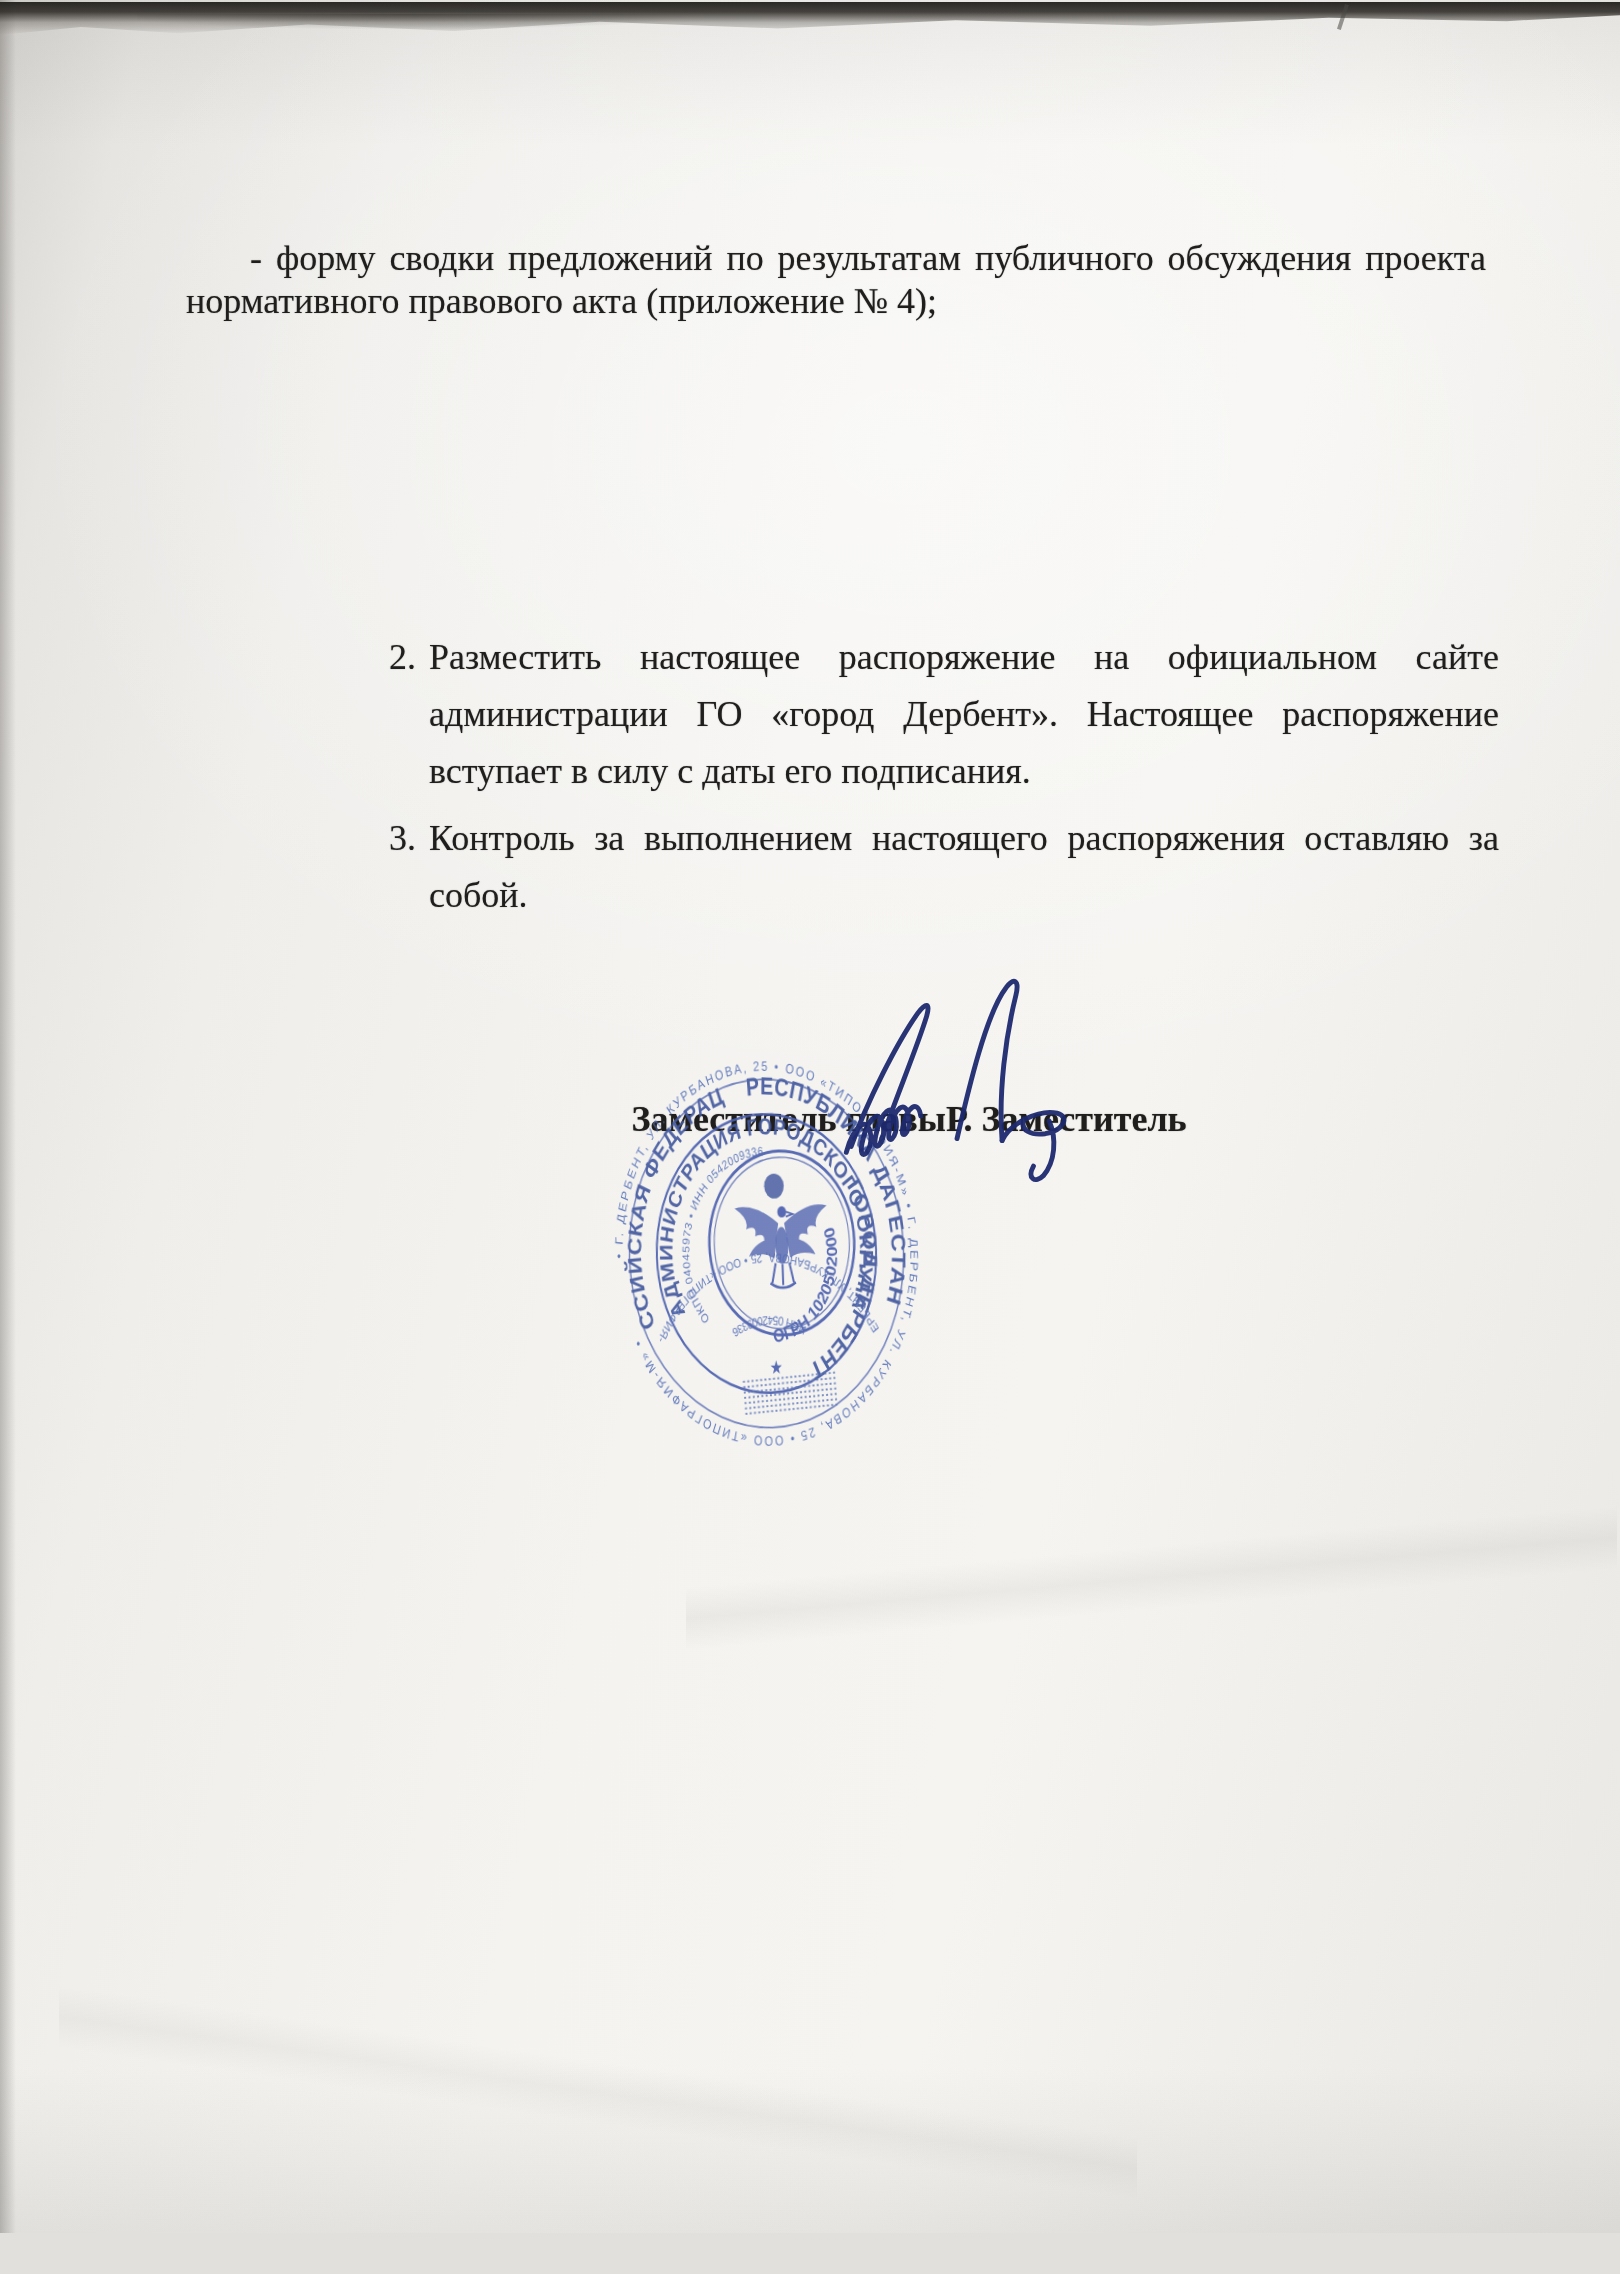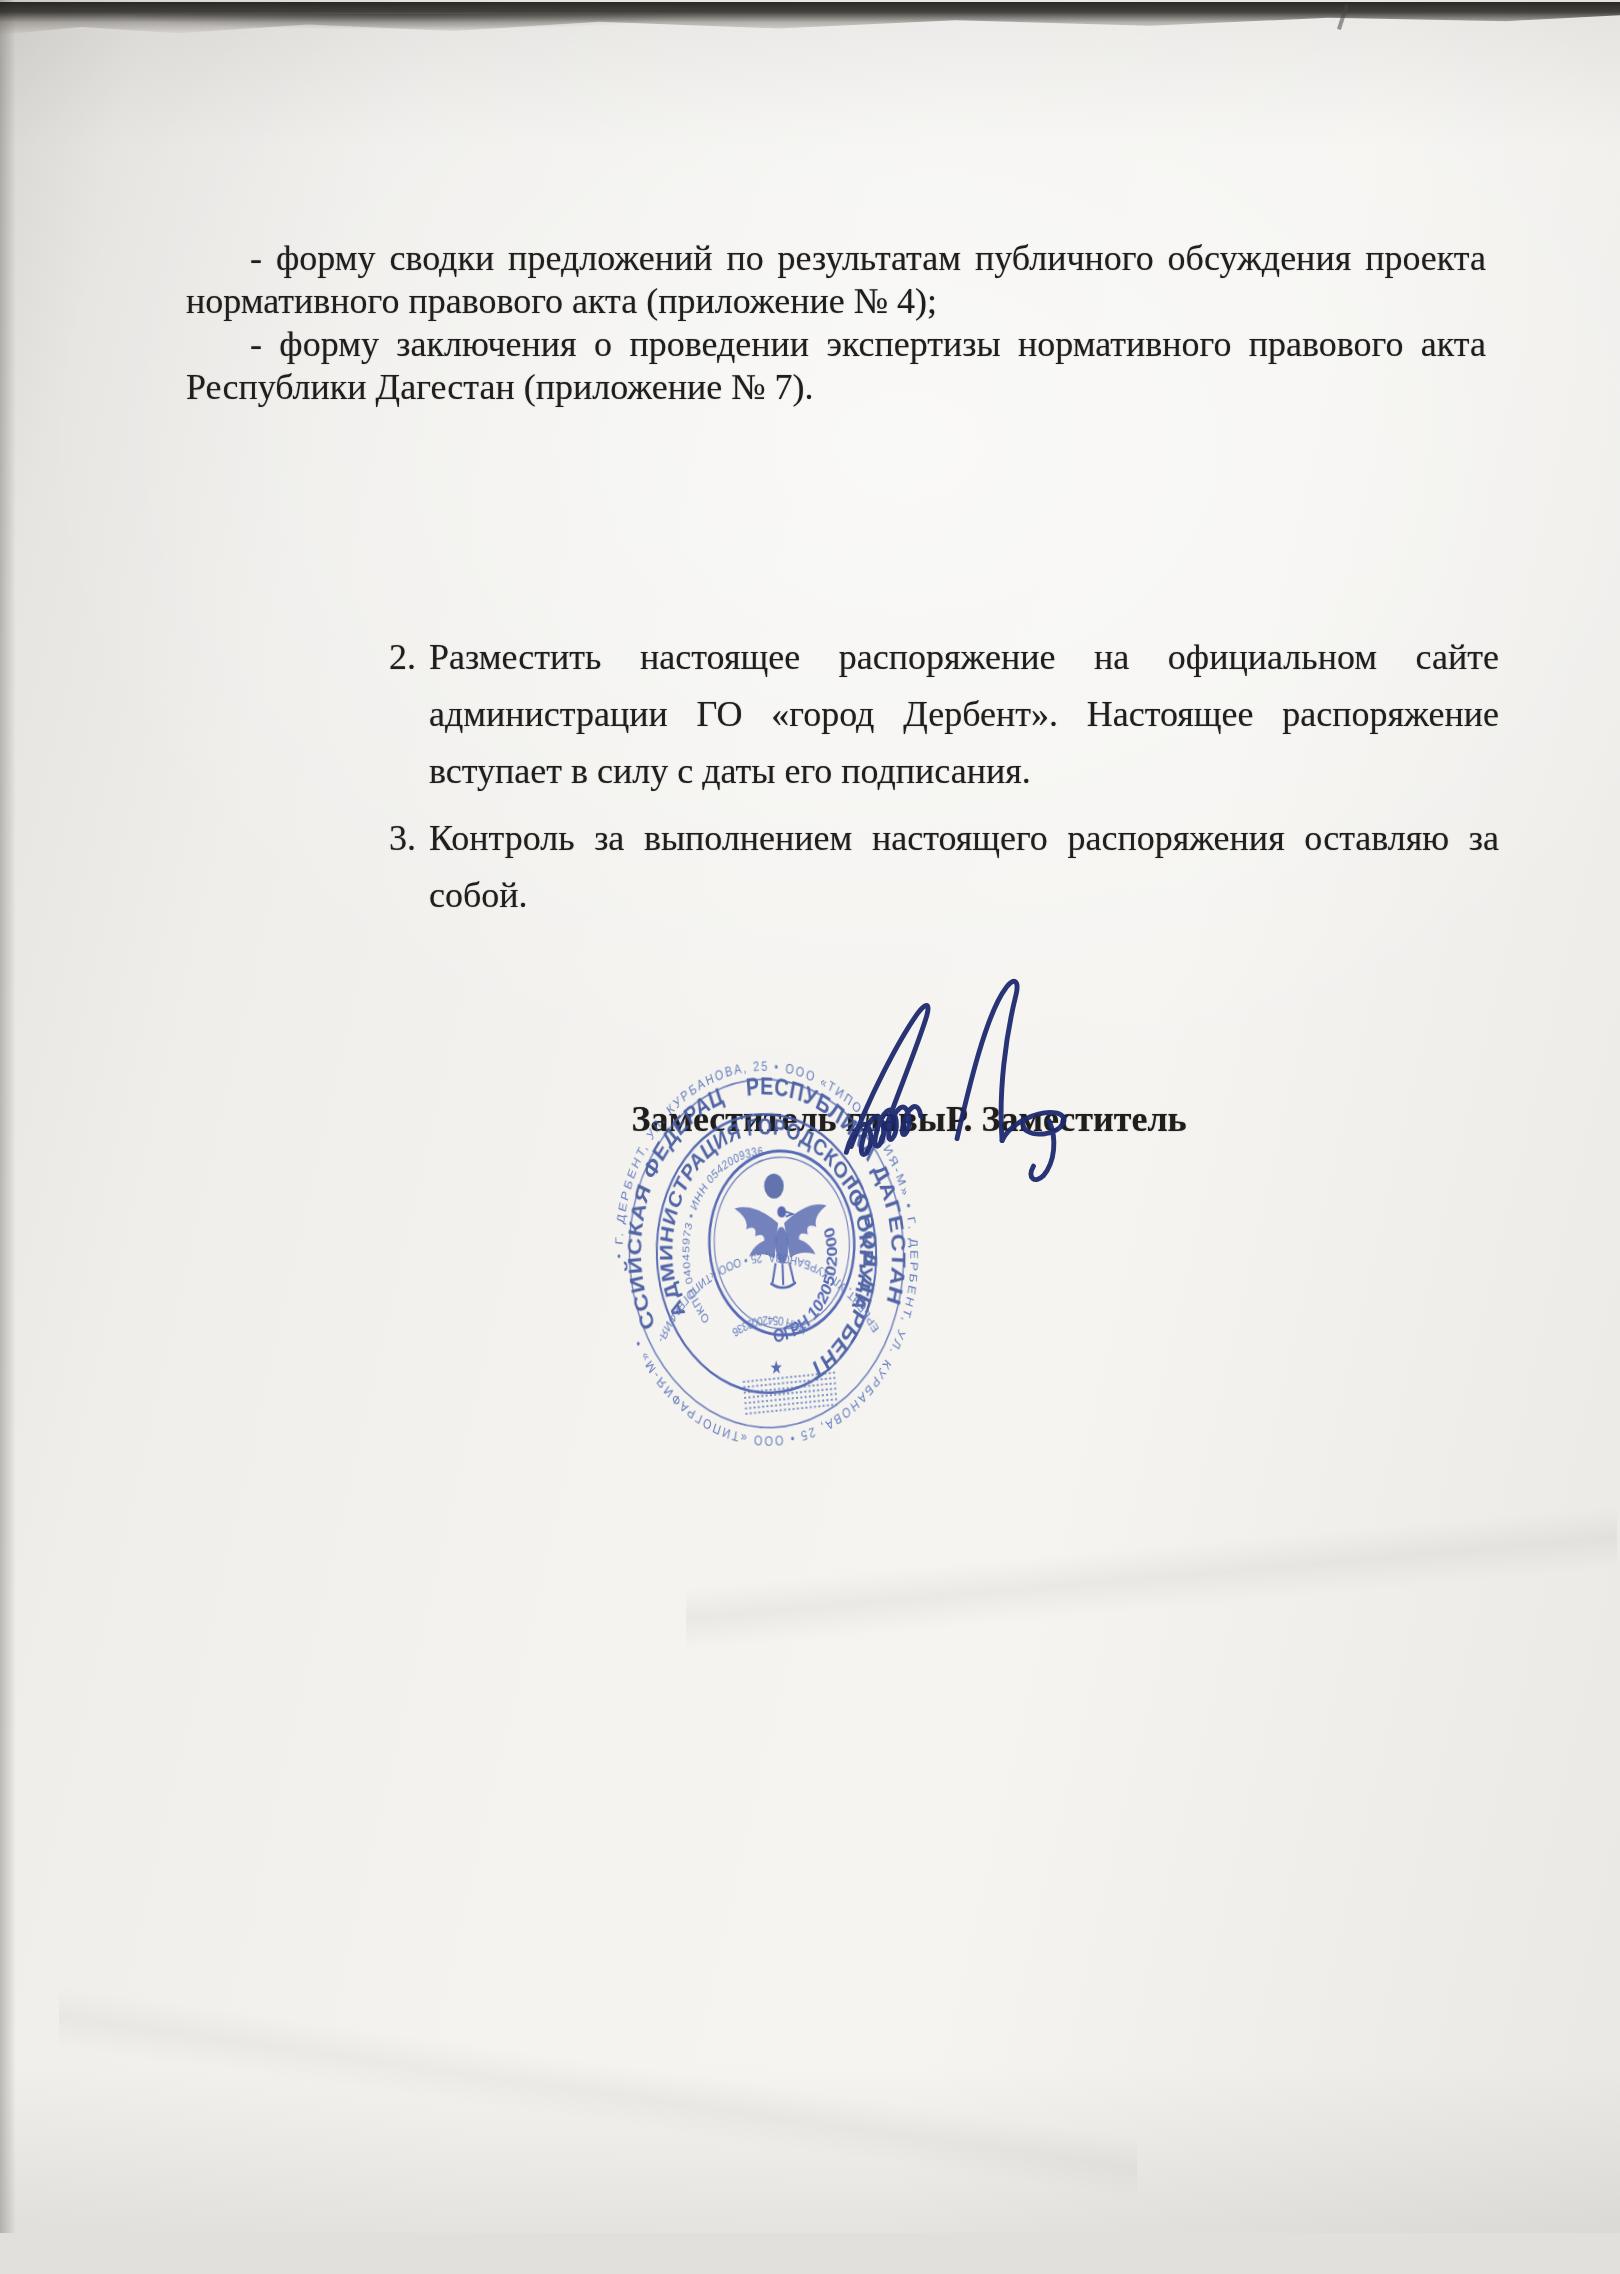--- a/index.html
+++ b/index.html
@@ -55,21 +55,20 @@
   <div class="edge-top"></div>
   <div class="edge-top-b"></div>
   <div class="artifact-tick"></div>
   <div class="edge-left"></div>
   <div class="crease-a"></div>
   <div class="crease-b"></div>
   <div class="shade-bottom"></div>
 
   <div class="doc-text">
     <p>- форму сводки предложений по результатам публичного обсуждения проекта нормативного правового акта (приложение № 4);</p>
-    <p>- форму заключения о проведении экспертизы нормативного правового акта Республики Дагестан (приложение № 7).</p>
   </div>
 
   <div class="list-block">
     <div class="list-item">
       <span class="list-marker">2.</span>
       <span>Разместить настоящее распоряжение на официальном сайте администрации ГО «город Дербент». Настоящее распоряжение вступает в силу с даты его подписания.</span>
     </div>
     <div class="list-item">
       <span class="list-marker">3.</span>
       <span>Контроль за выполнением настоящего распоряжения оставляю за собой.</span>

